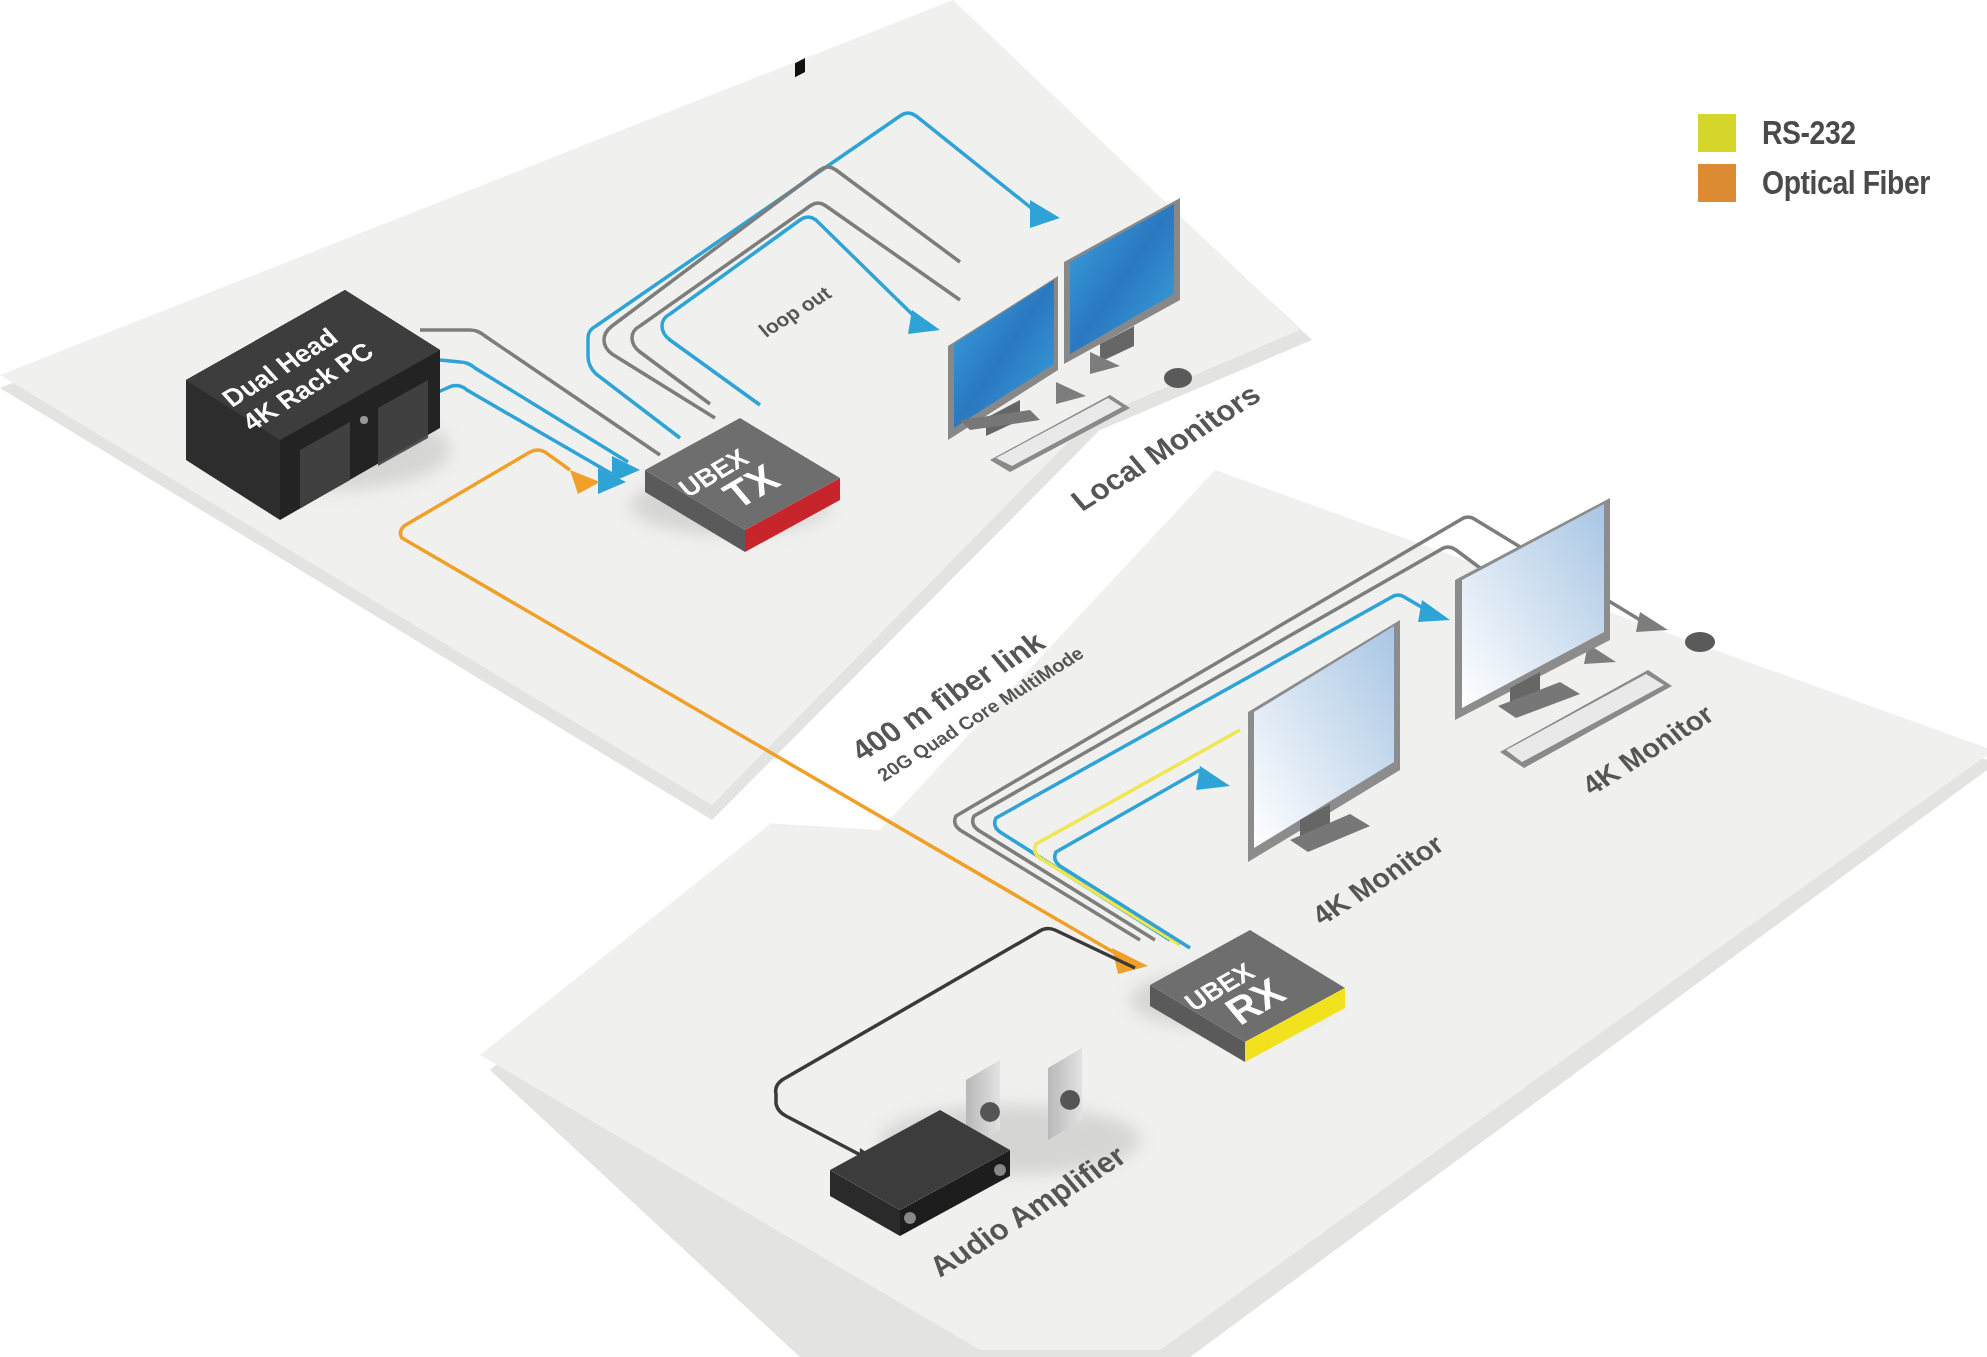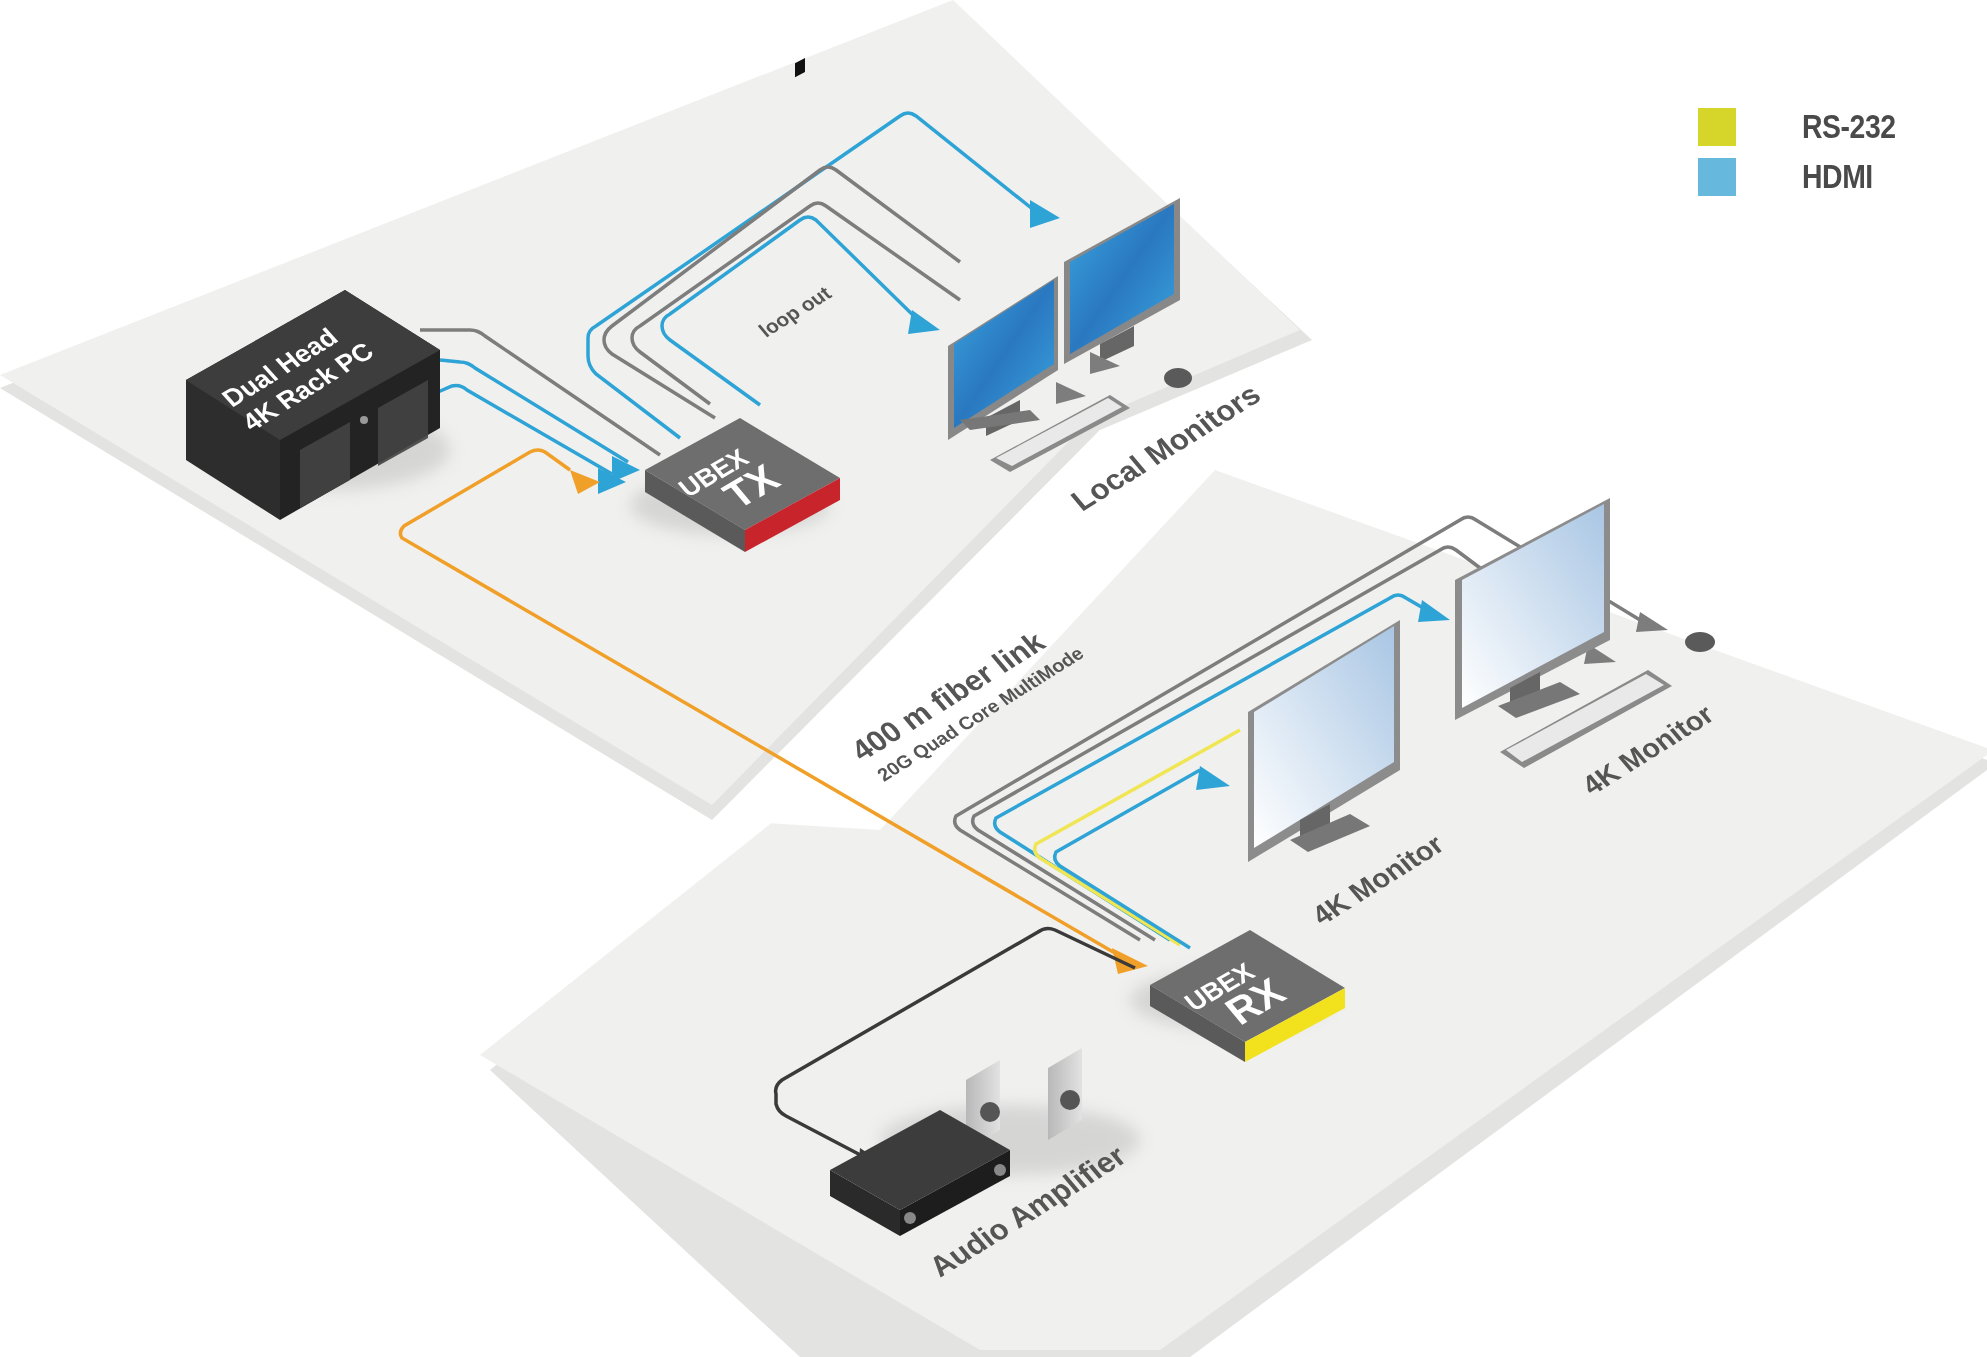--- a/index.html
+++ b/index.html
@@ -1,20 +1,20 @@
 <!DOCTYPE html>
 <html><head>
 <meta charset="utf-8">
 <style>
   html, body { margin: 0; padding: 0; background: #ffffff; }
   body { width: 1987px; height: 1357px; position: relative; overflow: hidden; font-family: "Liberation Sans", sans-serif; }
   #stage { position: absolute; left: 0; top: 0; width: 1987px; height: 1357px; }
   .lbl { font-family: "Liberation Sans", sans-serif; font-weight: bold; fill: #555555; }
   .legend { position: absolute; left: 1698px; top: 108px; }
-  .legend-item { display: flex; height: 50px; gap: 40px; }
+  .legend-item { display: flex; align-items: center; height: 50px; }
   .swatch { width: 38px; height: 38px; margin-right: 26px; }
   .legend-label { font-family: "Liberation Sans", sans-serif; font-weight: bold; font-size: 33px; color: #4a4a4a; letter-spacing: -0.5px; transform: scaleX(0.86); transform-origin: left center; }
 </style>
 </head>
 <body>
 
 <svg id="stage" viewBox="0 0 1987 1357" xmlns="http://www.w3.org/2000/svg">
   <defs>
     <linearGradient id="screenBlue" x1="0" y1="0" x2="1" y2="1">
       <stop offset="0" stop-color="#3aa6e0"></stop>
@@ -186,16 +186,16 @@
   <text class="lbl" font-size="28" transform="translate(1592,796) rotate(-32) skewX(8)">4K Monitor</text>
   <text class="lbl" font-size="30" transform="translate(940,1278) rotate(-32) skewX(8)">Audio Amplifier</text>
 </svg>
 
 <div class="legend">
   <div class="legend-item">
     <div class="swatch" style="background:#d6d52a"></div>
     <span class="legend-label">RS-232</span>
   </div>
   <div class="legend-item">
-    <div class="swatch" style="background:#66b8dc"></div>
-    <span class="legend-label">HDMI</span>
+    <div class="swatch" style="background:#dd8b32"></div>
+    <span class="legend-label">Optical Fiber</span>
   </div>
 </div>
 
 </body></html>

